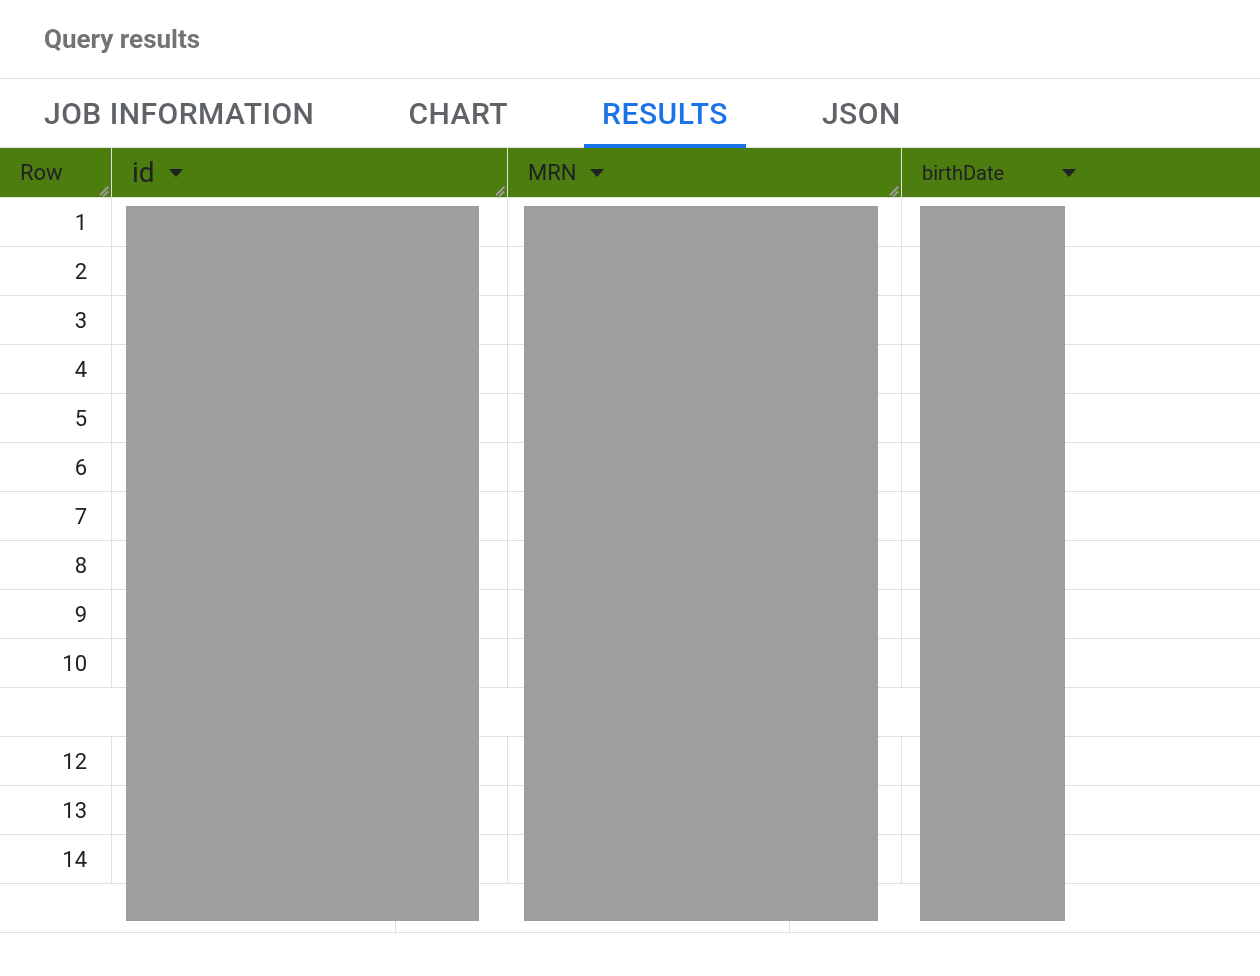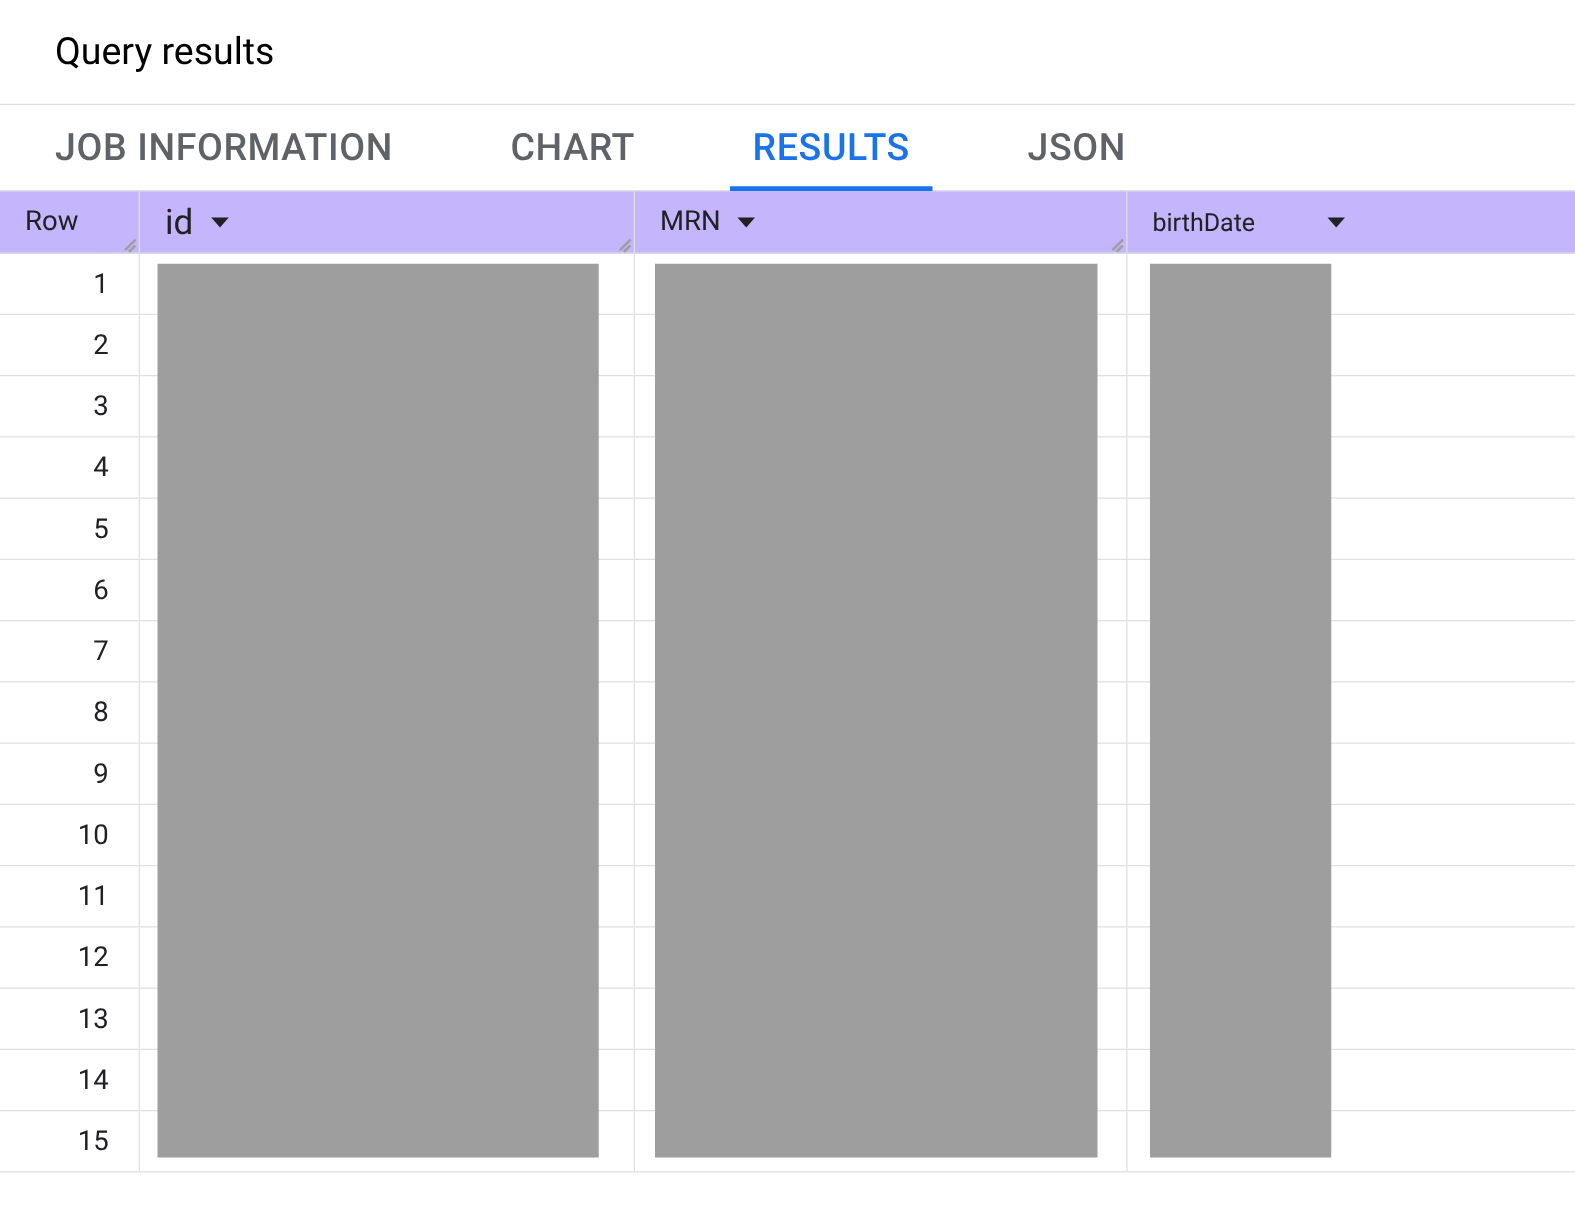--- a/index.html
+++ b/index.html
@@ -12,23 +12,23 @@
       background: #fff;
       color: #202124;
       width: 1260px;
       height: 976px;
       overflow: hidden;
     }
     .header {
       padding: 24px 44px 24px 44px;
     }
     .page-title {
-      font-size: 30px;
-      font-weight: 400;
-      color: #000000;
+      font-size: 26px;
+      font-weight: 700;
+      color: #737373;
     }
     .tabs-container {
       border-top: 1px solid #e0e0e0;
       border-bottom: 1px solid #e0e0e0;
       display: flex;
       align-items: center;
       padding-left: 44px;
       height: 70px;
     }
     .tab {
@@ -57,21 +57,21 @@
       background: #1a73e8;
     }
     .table-container {
       position: relative;
     }
     .table-header-row {
       display: flex;
       height: 50px;
       align-items: center;
       border-bottom: 1px solid #e0e0e0;
-      background: #c4b5fd;
+      background: #4d7c0f;
     }
     .col-row {
       width: 112px;
       padding-left: 20px;
       font-size: 22px;
       color: #202124;
       position: relative;
       height: 100%;
       display: flex;
       align-items: center;
@@ -295,21 +295,20 @@
       <div class="cell-mrn"></div>
       <div class="cell-birthdate"></div>
     </div>
     <div class="data-row">
       <div class="cell-row-num">10</div>
       <div class="cell-id"></div>
       <div class="cell-mrn"></div>
       <div class="cell-birthdate"></div>
     </div>
     <div class="data-row">
-      <div class="cell-row-num">11</div>
       <div class="cell-id"></div>
       <div class="cell-mrn"></div>
       <div class="cell-birthdate"></div>
     </div>
     <div class="data-row">
       <div class="cell-row-num">12</div>
       <div class="cell-id"></div>
       <div class="cell-mrn"></div>
       <div class="cell-birthdate"></div>
     </div>
@@ -319,21 +318,20 @@
       <div class="cell-mrn"></div>
       <div class="cell-birthdate"></div>
     </div>
     <div class="data-row">
       <div class="cell-row-num">14</div>
       <div class="cell-id"></div>
       <div class="cell-mrn"></div>
       <div class="cell-birthdate"></div>
     </div>
     <div class="data-row">
-      <div class="cell-row-num">15</div>
       <div class="cell-id"></div>
       <div class="cell-mrn"></div>
       <div class="cell-birthdate"></div>
     </div>
   </div>
 
   <div class="redaction-overlay redact-id"></div>
   <div class="redaction-overlay redact-mrn"></div>
   <div class="redaction-overlay redact-birthdate"></div>
 </div>

